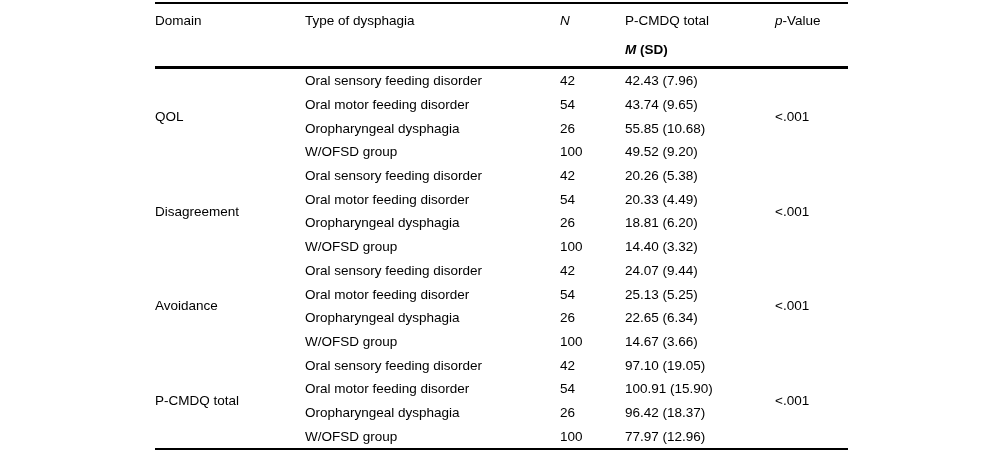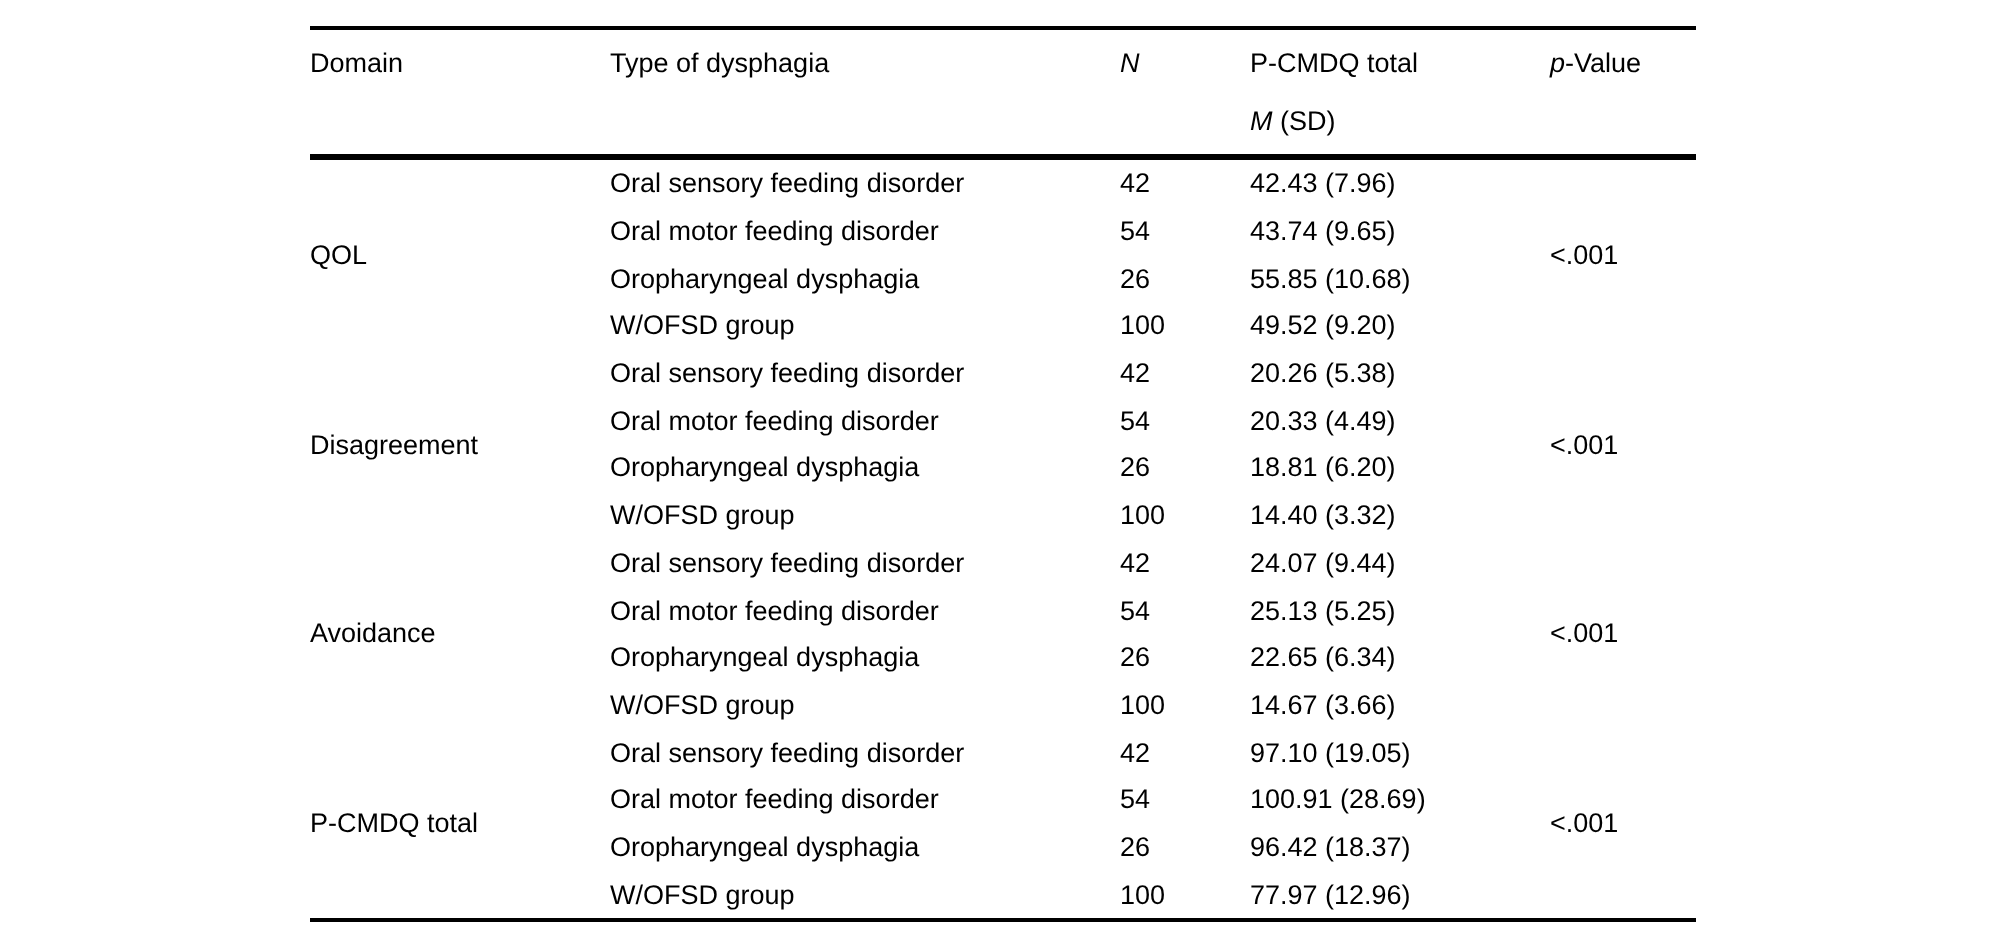--- a/index.html
+++ b/index.html
@@ -12,21 +12,21 @@
     width: 1000px;
     height: 475px;
     background: #ffffff;
     font-family: "Liberation Sans", sans-serif;
     color: #000000;
     overflow: hidden;
   }
   .tbl-wrap {
     position: absolute;
     left: 155px;
-    top: 13px;
+    top: 2px;
   }
   table.stats {
     border-collapse: collapse;
     table-layout: fixed;
     width: 693px;
     font-size: 13.5px;
     color: #000;
     border-top: 2px solid #000;
     border-bottom: 2px solid #000;
   }
@@ -43,20 +43,21 @@
     border-bottom: 3px solid #000;
     height: 62px;
   }
   .h-line1 {
     height: 32px;
     line-height: 34px;
   }
   .h-line2 {
     height: 30px;
     line-height: 28px;
+    font-weight: bold;
   }
   
   tbody td {
     height: 23.7px;
     vertical-align: middle;
   }
   td.domain, th.c-domain {
     padding-left: 10px;
   }
   td.domain, td.pval {
@@ -179,21 +180,21 @@
         <tr>
           <td class="domain" rowspan="4">P-CMDQ total</td>
           <td>Oral sensory feeding disorder</td>
           <td>42</td>
           <td>97.10 (19.05)</td>
           <td class="pval" rowspan="4">&lt;.001</td>
         </tr>
         <tr>
           <td>Oral motor feeding disorder</td>
           <td>54</td>
-          <td>100.91 (28.69)</td>
+          <td>100.91 (15.90)</td>
         </tr>
         <tr>
           <td>Oropharyngeal dysphagia</td>
           <td>26</td>
           <td>96.42 (18.37)</td>
         </tr>
         <tr>
           <td>W/OFSD group</td>
           <td>100</td>
           <td>77.97 (12.96)</td>

